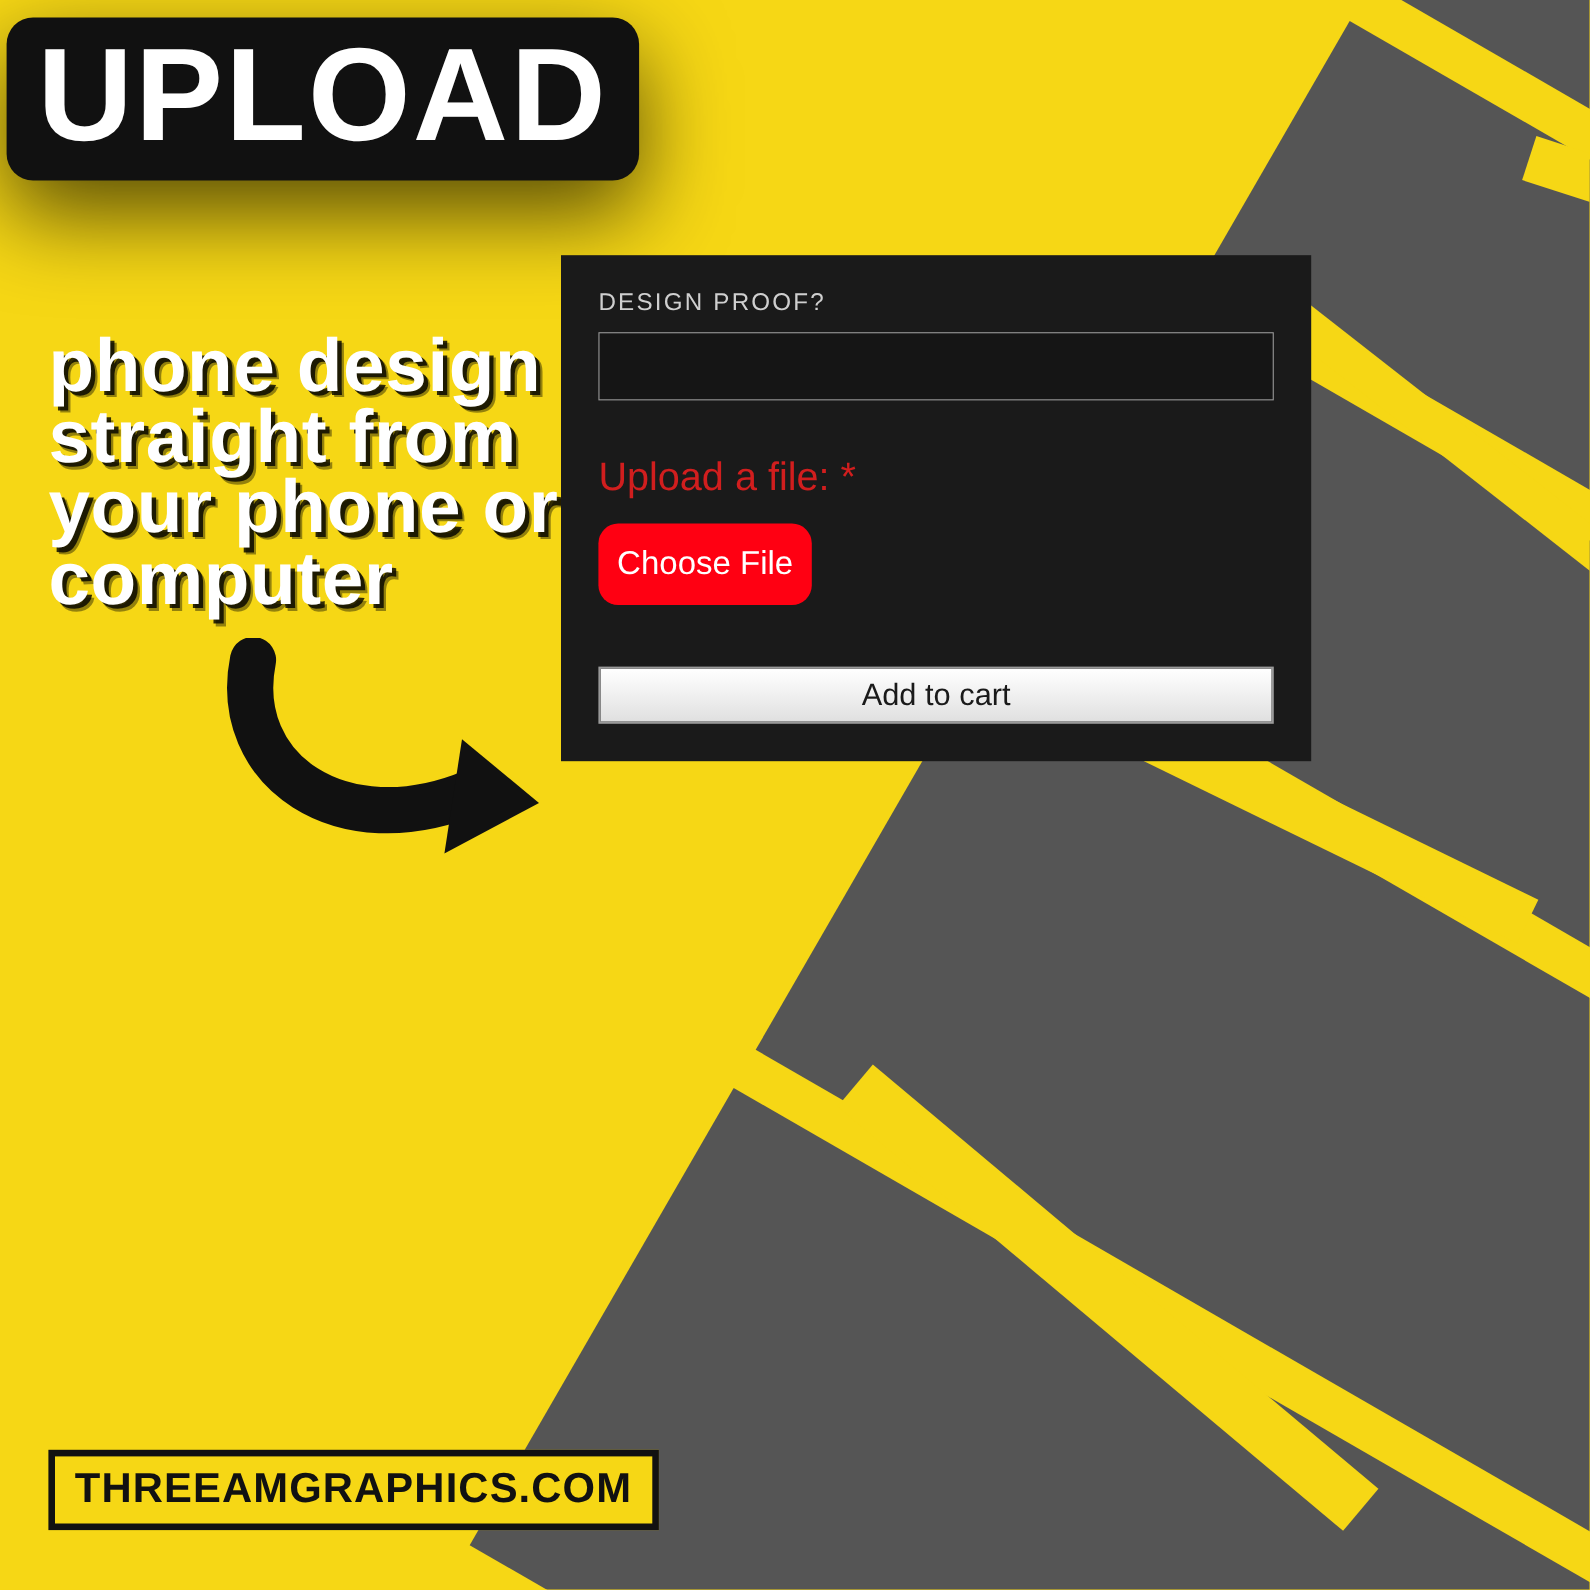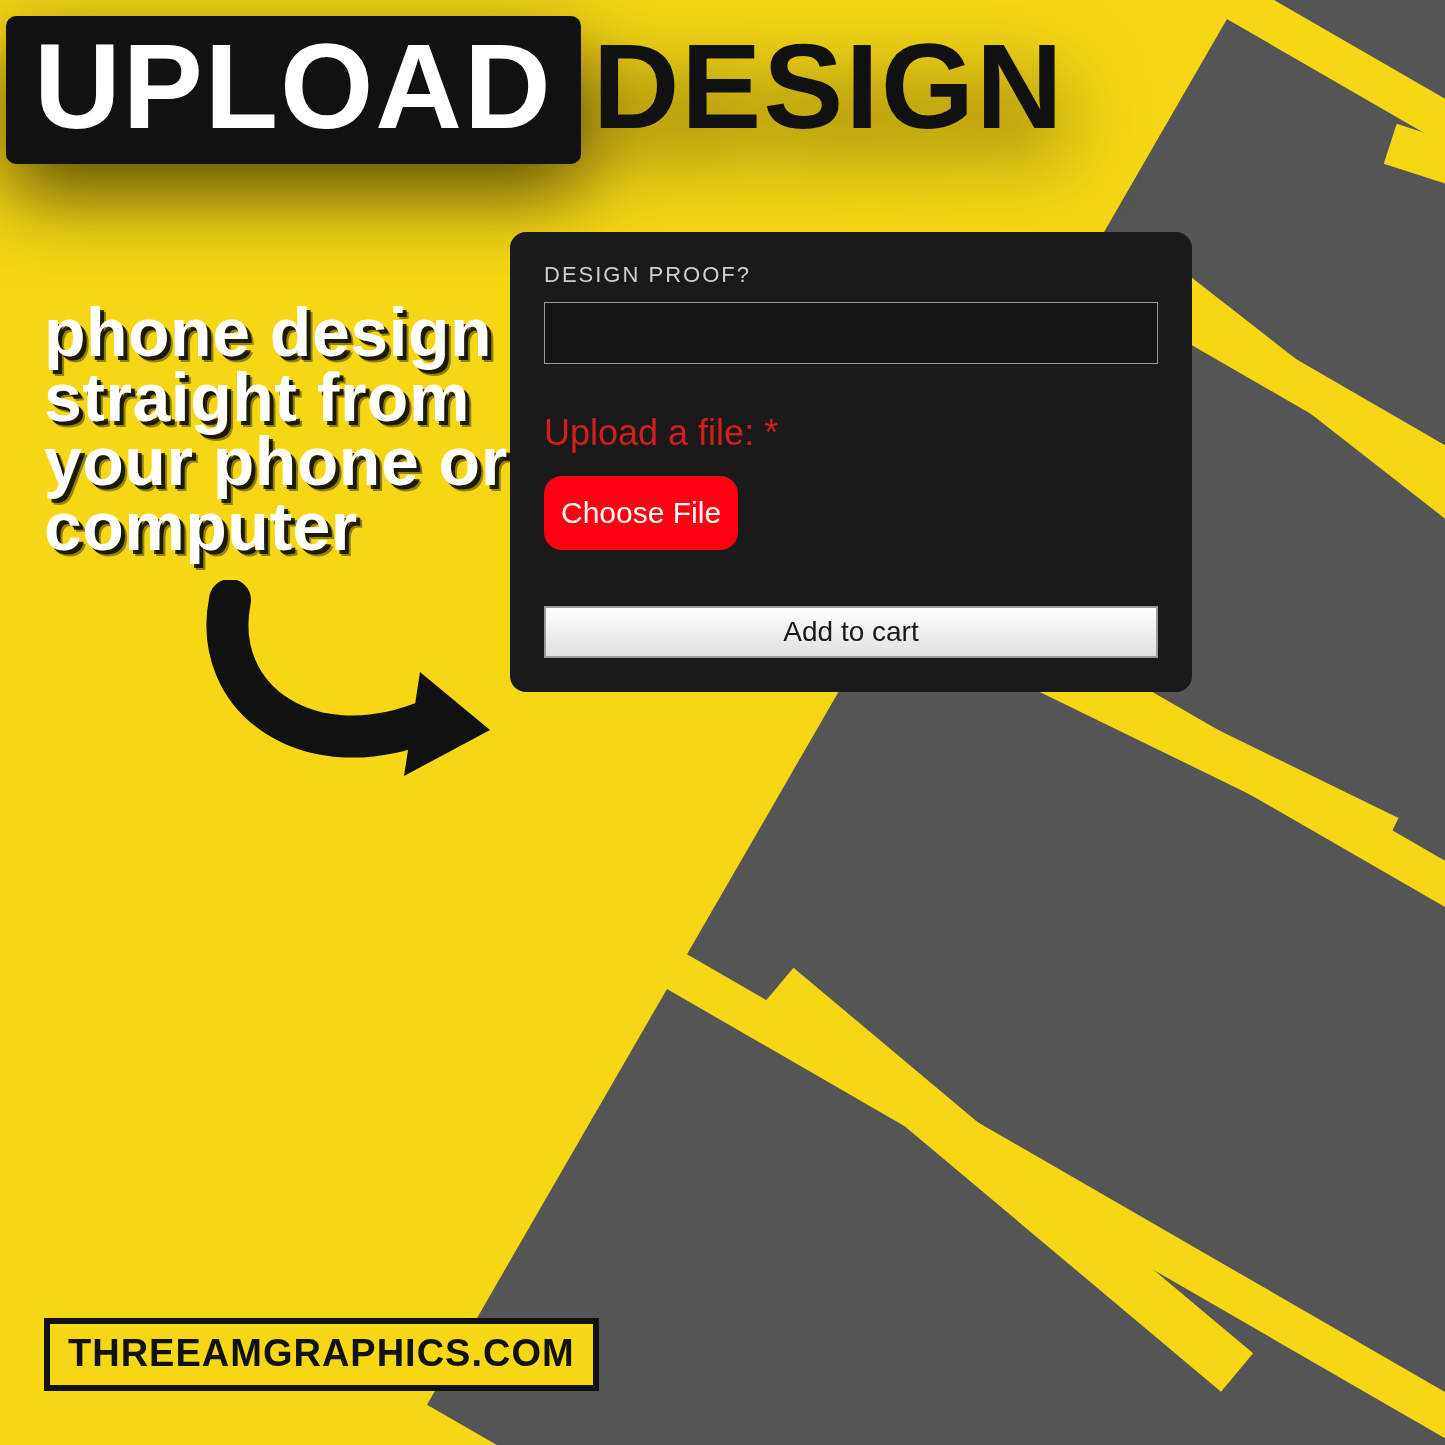--- a/index.html
+++ b/index.html
@@ -68,21 +68,21 @@
   }
   .heading .pill {
     background: var(--black);
     color: var(--white);
     font-family: Impact, "Arial Black", sans-serif;
     font-weight: 900;
     font-size: 120px;
     line-height: 1;
     letter-spacing: 2px;
     padding: 10px 28px 18px 28px;
-    border-radius: 10px;
+    border-radius: 24px;
   }
   .heading .design {
     color: var(--black);
     font-family: Impact, "Arial Black", sans-serif;
     font-weight: 900;
     font-size: 120px;
     line-height: 1;
     letter-spacing: 2px;
     padding: 10px 0 18px 12px;
     align-self: center;
@@ -119,21 +119,20 @@
   
   .panel {
     position: absolute;
     top: 232px;
     left: 510px;
     width: 682px;
     background: var(--panel);
     color: #e5e5e5;
     padding: 30px 34px 34px 34px;
     z-index: 3;
-    border-radius: 16px;
   }
   .panel .label-top {
     font-size: 22px;
     letter-spacing: 2px;
     color: #cfcfcf;
     text-transform: uppercase;
   }
   .panel input.designproof {
     margin-top: 14px;
     width: 100%;
@@ -203,21 +202,20 @@
 
   <div class="cut c2"></div>
   <div class="cut c3"></div>
   <div class="cut c4"></div>
   <div class="cut c5"></div>
   <div class="cut c6"></div>
 </div>
 
 <div class="heading">
   <span class="pill">UPLOAD</span>
-  <span class="design">DESIGN</span>
 </div>
 
 <div class="copy">phone design straight from your phone or computer</div>
 
 <div class="arrow-wrap">
   <svg viewBox="0 0 320 220" width="320" height="220">
     <path d="M40 20
              C 20 120, 120 190, 240 140" fill="none" stroke="#111111" stroke-width="42" stroke-linecap="round"></path>
     <path d="M230 92
              L 300 150

